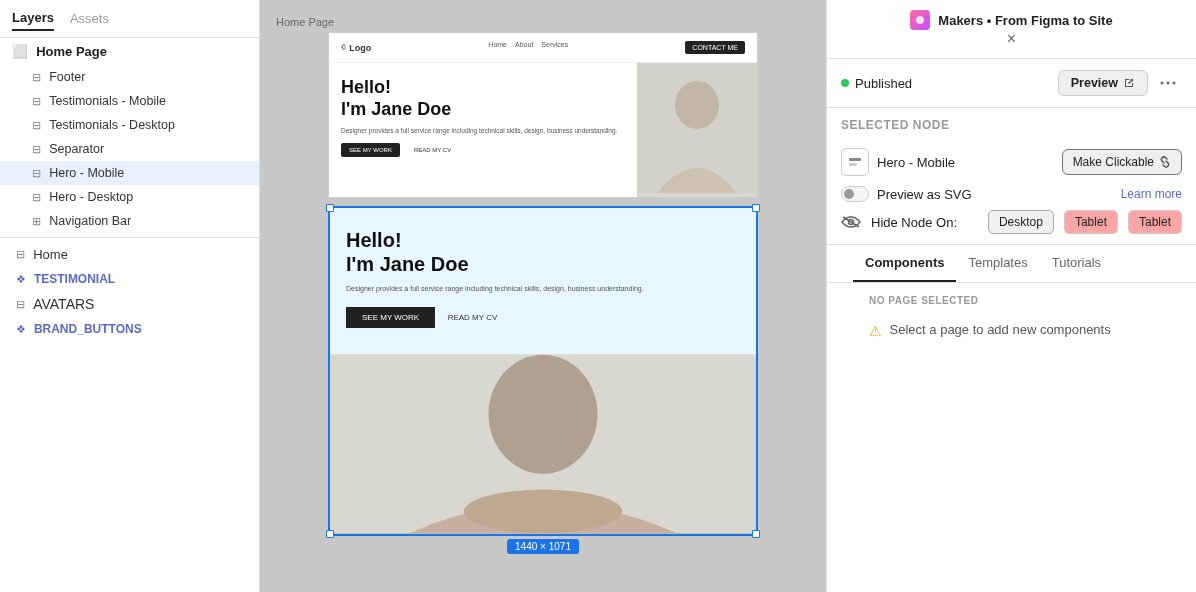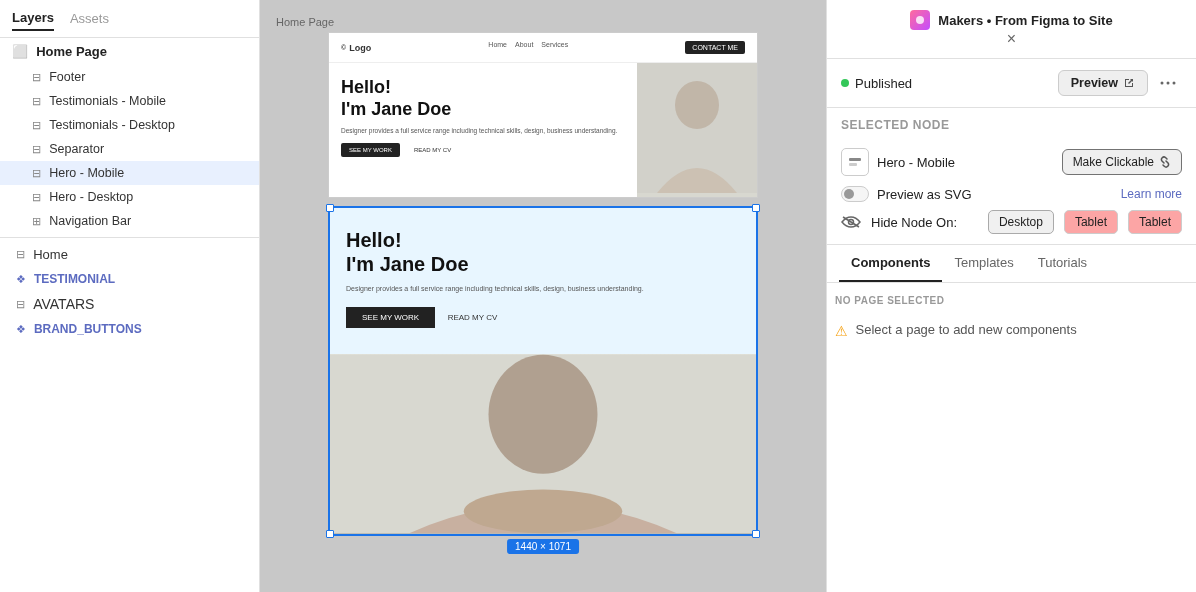--- a/index.html
+++ b/index.html
@@ -491,39 +491,40 @@
 
     .platform-btn.active {
       background: #f0f0f0;
       border-color: #aaa;
     }
 
     
     .bottom-tabs {
       display: flex;
       border-bottom: 1px solid #e0e0e0;
-      padding: 0 12px;
+      padding: 0 26px;
     }
 
     .bottom-tab {
       font-size: 13px;
       padding: 10px 12px;
       cursor: pointer;
       color: #666;
       border-bottom: 2px solid transparent;
     }
 
     .bottom-tab.active {
       color: #222;
       font-weight: 600;
       border-bottom: 2px solid #222;
     }
 
     .no-page-section {
-      padding: 12px 8px;
+      padding: 12px 14px;
+      margin-left: 28px;
     }
 
     .no-page-label {
       font-size: 10px;
       color: #999;
       font-weight: 600;
       letter-spacing: 0.5px;
       margin-bottom: 16px;
     }
 

